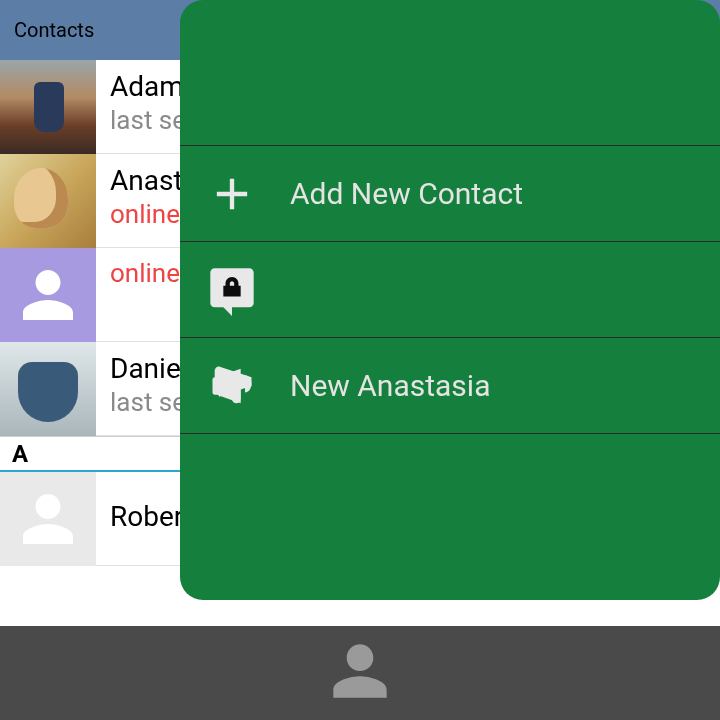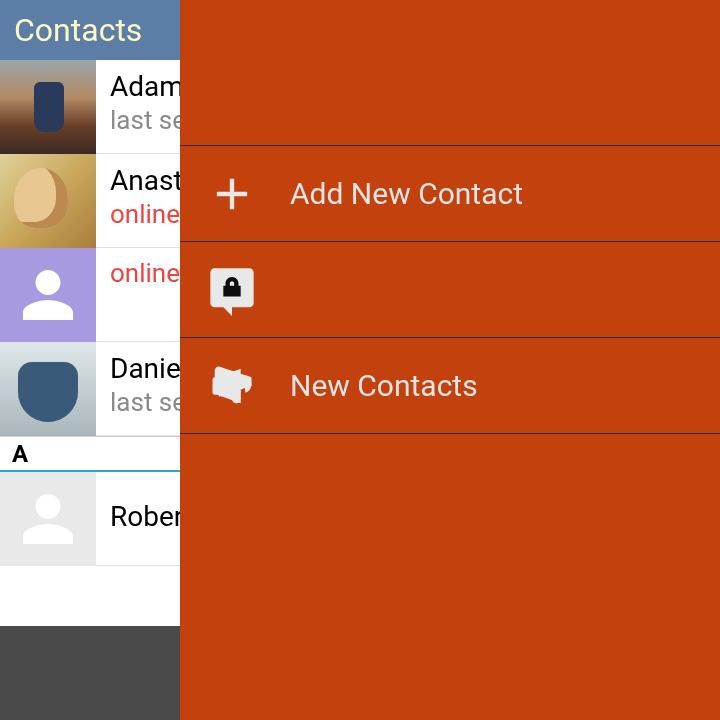--- a/index.html
+++ b/index.html
@@ -8,22 +8,22 @@
 
   
   .header {
     height: 60px;
     background: #5c7da5;
     display: flex;
     align-items: center;
     padding-left: 14px;
   }
   .header-title {
-    color: #fef9c3;
-    font-size: 32px;
+    color: #000000;
+    font-size: 20px;
     font-weight: 400;
   }
 
   
   .contact-list { width: 100%; }
   .contact-row {
     display: flex;
     align-items: flex-start;
     height: 94px;
     border-bottom: 1px solid #e0e0e0;
@@ -79,22 +79,23 @@
     align-items:center;
     justify-content:center;
   }
   .bottom-bar svg { width:64px; height:64px; }
 
   
   .menu {
     position:absolute;
     top:0; right:0;
     width: 540px;
-    height: 720px;
-    background:#c2410c;
+    height: 600px;
+    background:#15803d;
+    border-radius:23px;
   }
   .menu-spacer { height: 146px; border-bottom:1px solid #2a2a2a;}
   .menu-item {
     display:flex;
     align-items:center;
     height: 96px;
     border-bottom:1px solid #2a2a2a;
     padding-left: 24px;
     gap: 30px;
   }
@@ -196,18 +197,18 @@
       </span>
     </div>
 
     <div class="menu-item">
       <span class="menu-icon">
         <svg viewBox="0 0 24 24">
             <path fill="#e8e8e8" d="M18 11c1.1 0 2-.9 2-2V5c0-1.1-.9-2-2-2L3 8v4l5 1.67V18c0 1.1.9 2 2 2s2-.9 2-2v-3l6 2z" transform="scale(-1,1) translate(-24,0)"></path>
         <path fill="#e8e8e8" d="M3 9v6c0 .55.45 1 1 1h1l11 4V4L5 8H4c-.55 0-1 .45-1 1zm15-2c1.66 0 3 1.79 3 4s-1.34 4-3 4V7z"></path>
           </svg>
       </span>
-      <span class="menu-label">New Contacts</span>
+      <span class="menu-label">New Anastasia</span>
     </div>
 
   </div>
 
 </div>
 
 </body></html>

